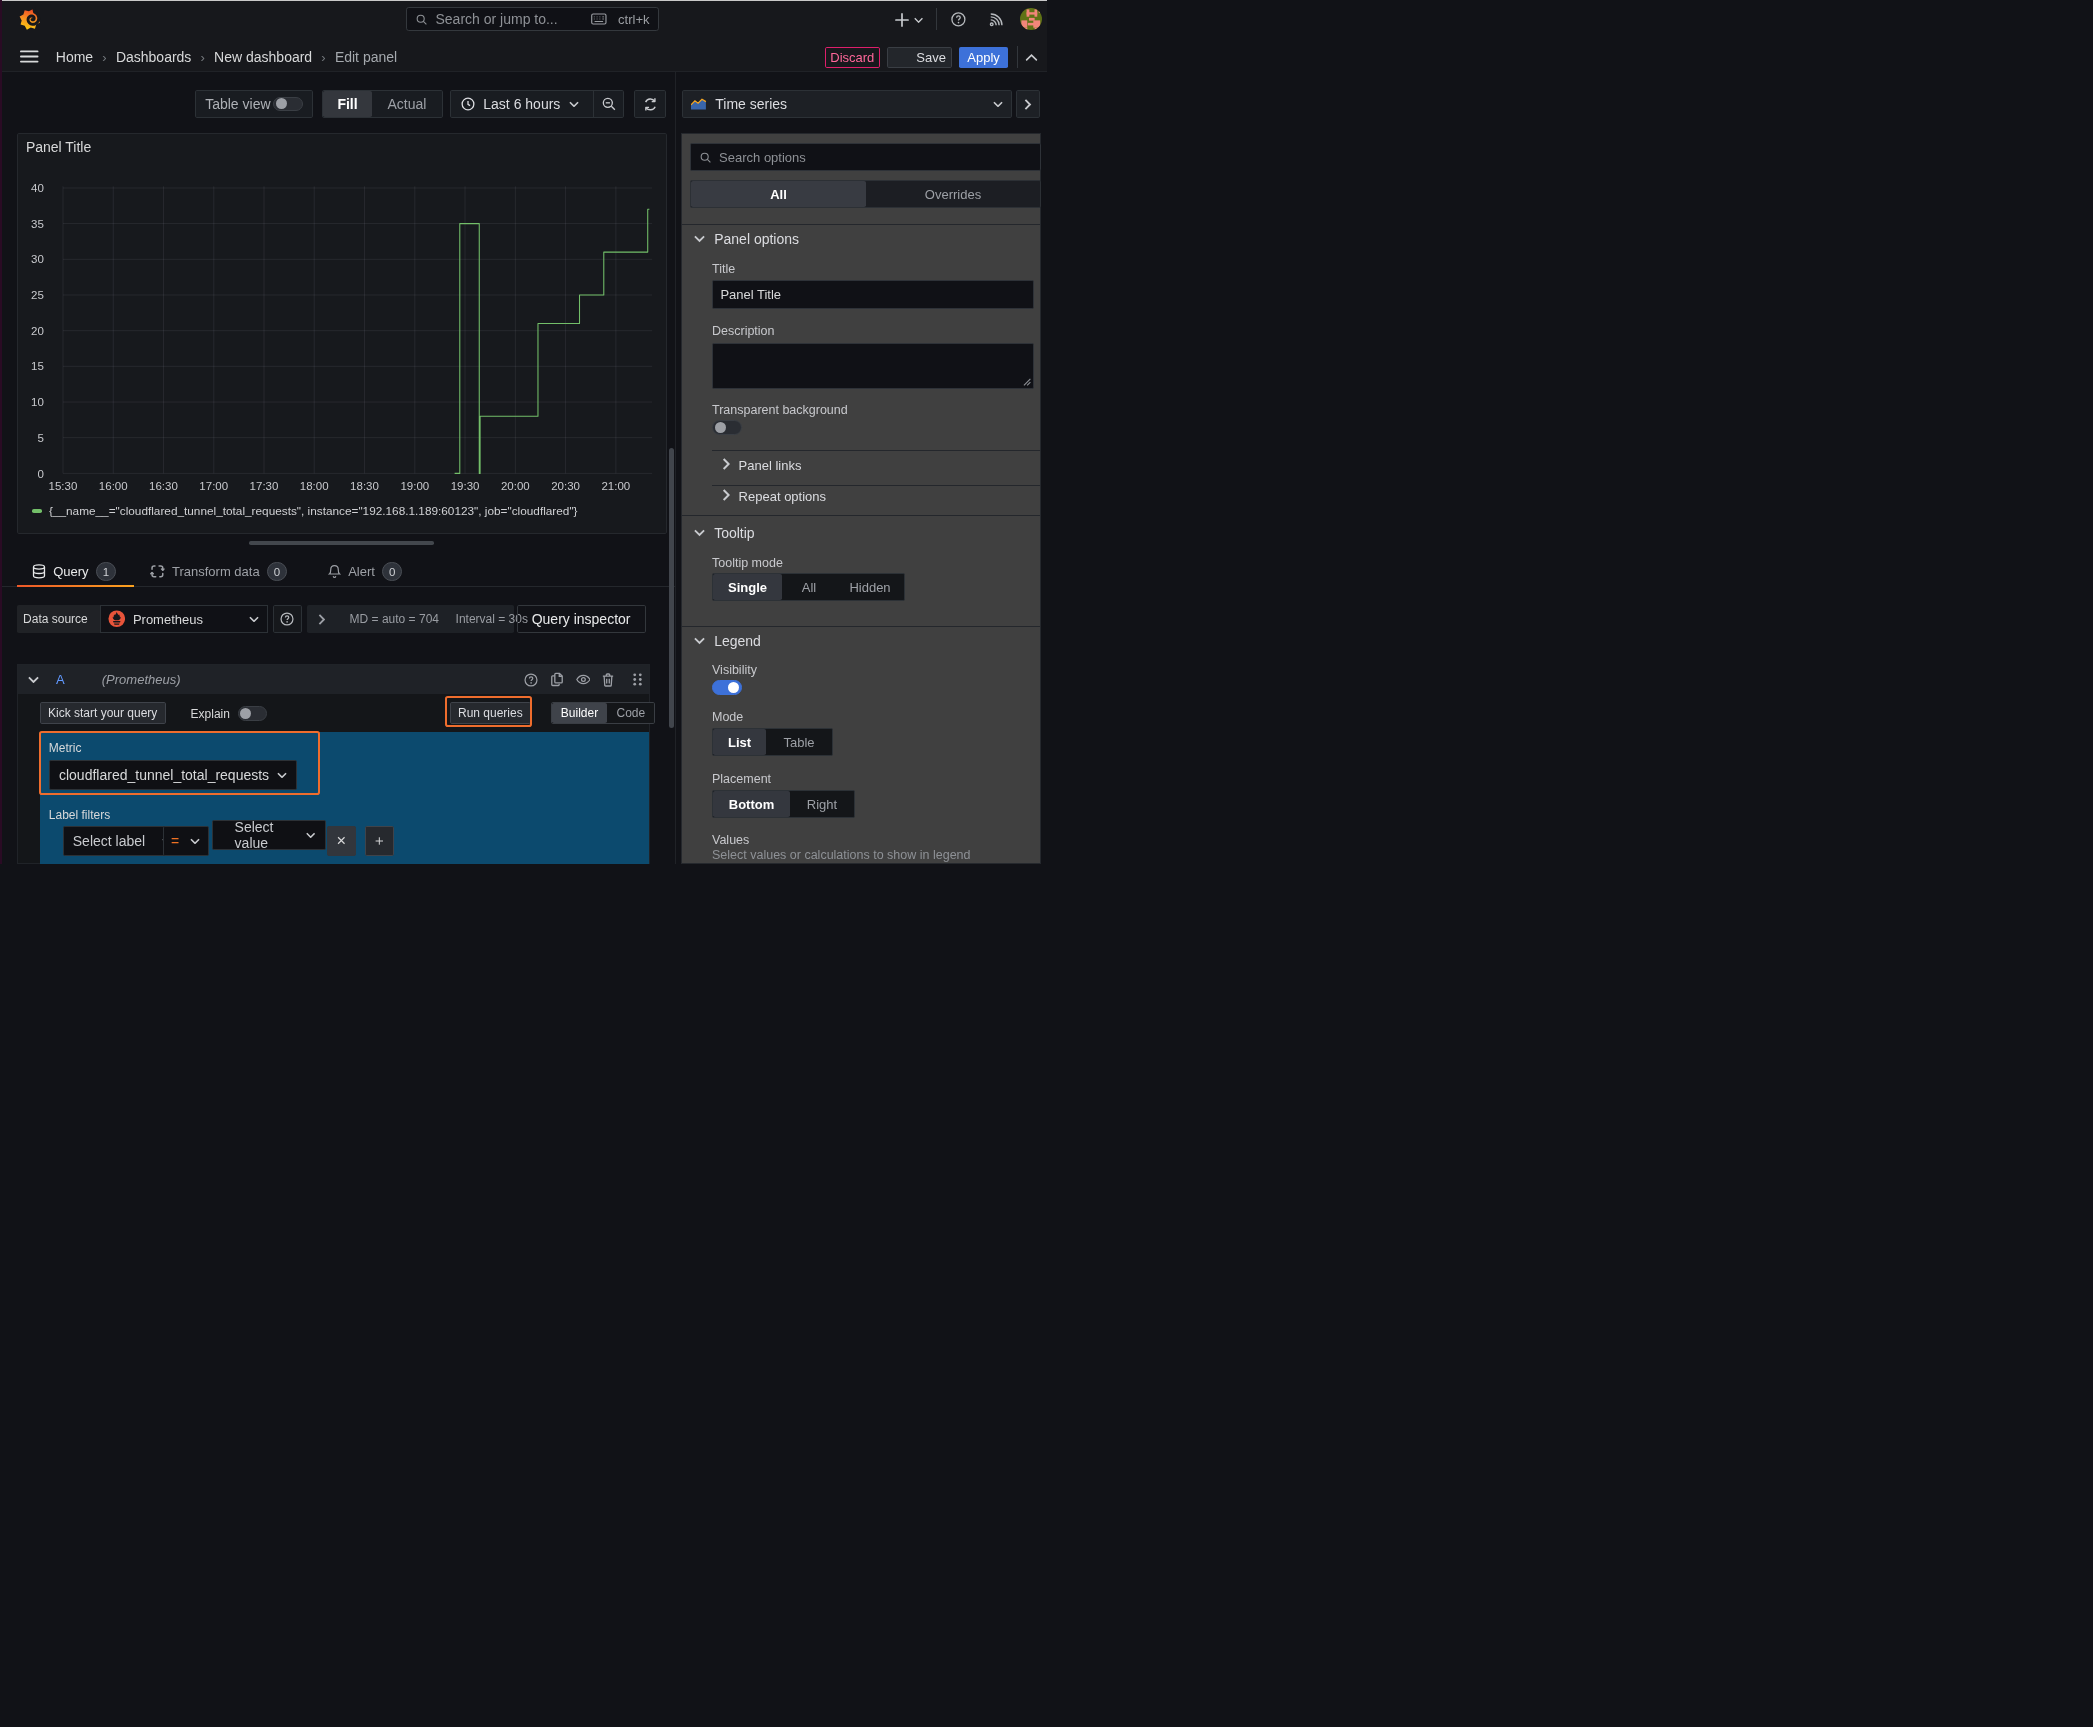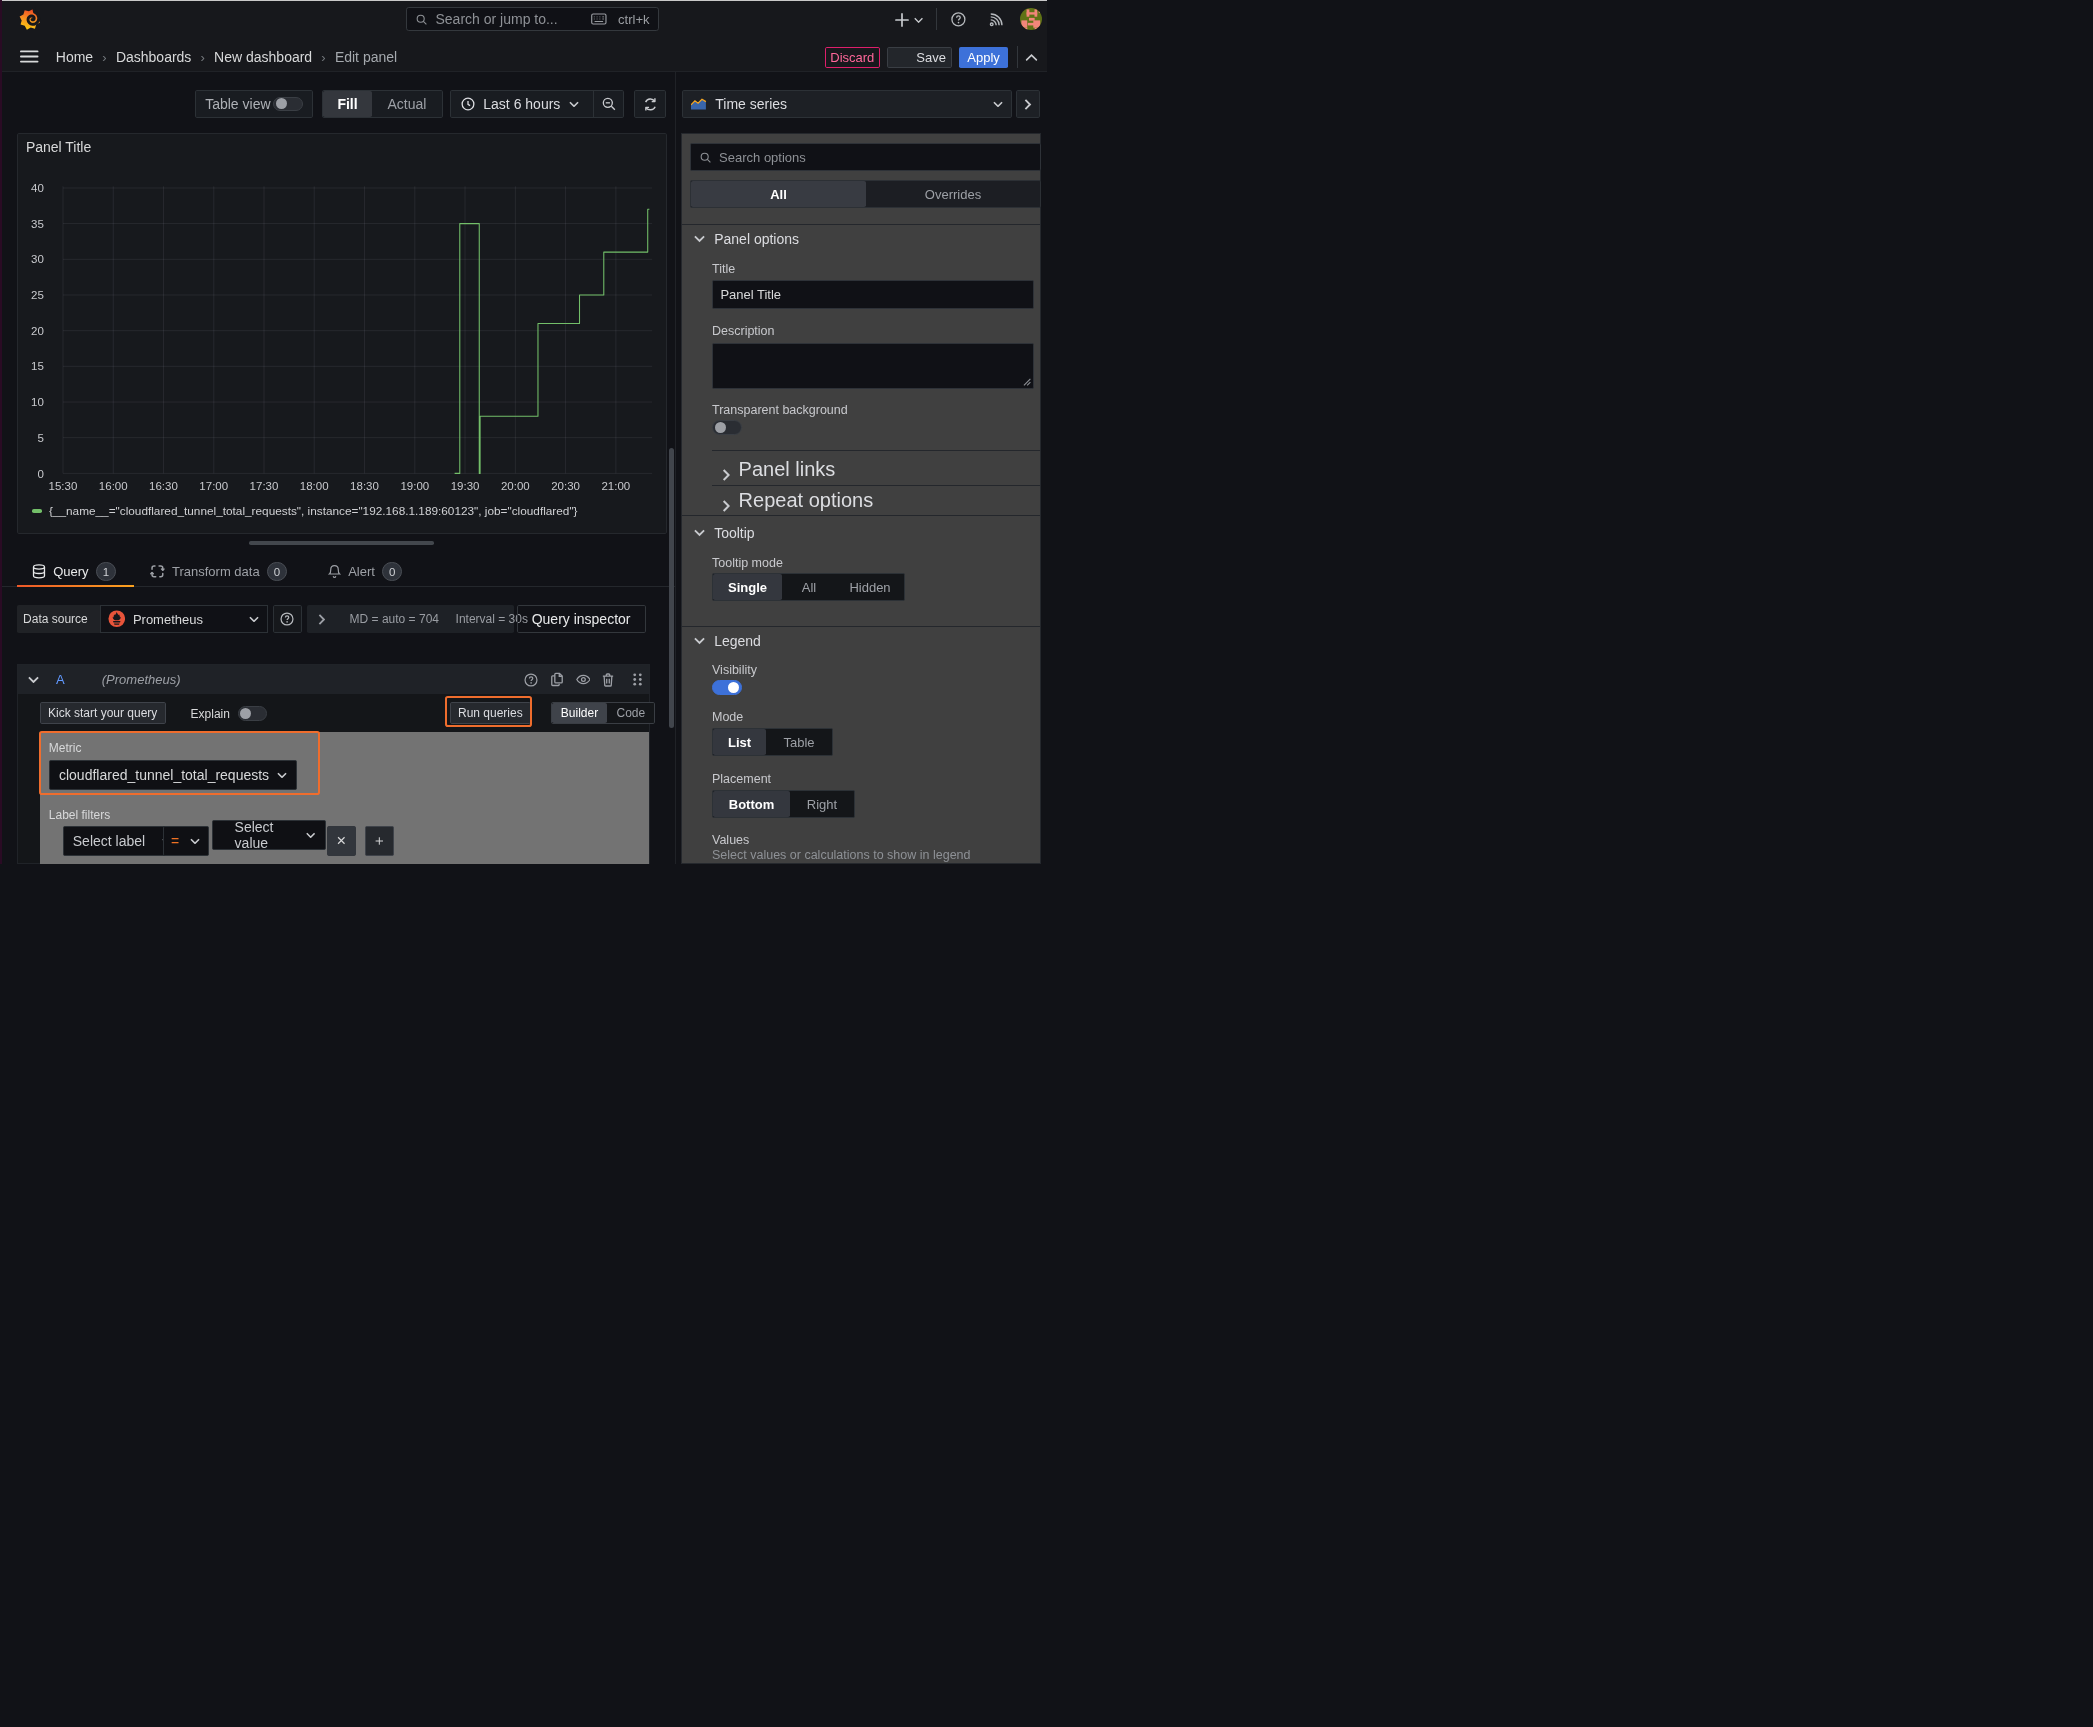--- a/index.html
+++ b/index.html
@@ -98,39 +98,39 @@
   display:flex; align-items:center; padding:0 7.4px; }
 #kickstart { position:absolute; left:22px; top:8.3px; }
 #explainlbl { position:absolute; left:173px; top:13px; font-size:12px; color:#d8d9da; }
 #explaintoggle { position:absolute; left:220px; top:12px; }
 #runqueries { position:absolute; left:432px; top:8.3px; }
 #buildercode { position:absolute; left:533px; top:8.3px; height:22px; display:flex; background:#141619;
   border:0.9px solid #3a3e44; border-radius:1.8px; font-size:12px; }
 #buildercode .seg { height:20px; display:flex; align-items:center; padding:0 9.2px; color:#9da0a6; }
 #buildercode .on { background:#3f434a; color:#fff; border-radius:1.8px; }
 .orange { position:absolute; border:2.3px solid #ef6d2d; border-radius:2.8px; z-index:10; }
-#qeditor { position:absolute; left:22px; top:38px; right:0px; bottom:0; background:#737373; }
+#qeditor { position:absolute; left:22px; top:38px; right:0px; bottom:0; background:#0c4a6e; }
 .sellabel { font-size:12px; color:#d8d9da; }
 .select { position:absolute; background:#0f1014; border:0.9px solid #2c3136; border-radius:1.8px; height:29.5px;
   display:flex; align-items:center; padding:0 9.2px; font-size:14px; color:#d8d9da; justify-content:space-between; }
 .caret { color:#9da0a6; }
 
 
 #optpane { position:absolute; left:681px; top:133px; width:360px; height:731px; background:#404040;
   border:0.9px solid #25282d; }
 #optsearch { position:absolute; left:8.3px; top:9.2px; width:351px; height:28px; background:#101116; border:0.9px solid #2e3238;
   border-radius:1.8px; display:flex; align-items:center; padding:0 7.4px; gap:7.4px; color:#8e9196; font-size:13px; }
 #alloverride { position:absolute; left:8.3px; top:46px; width:351px; height:28px; background:#1c1e23; border:0.9px solid #2c3035;
   border-radius:1.8px; display:flex; font-size:13px; }
 #alloverride .seg { width:50%; height:26px; display:flex; align-items:center; justify-content:center; color:#9da0a6; }
 #alloverride .on { background:#383b42; color:#fff; font-weight:700; border-radius:1.8px; }
 .optdiv { position:absolute; left:0; width:100%; height:0.9px; background:#24272c; }
 .optdiv.inset { left:30px; width:329px; }
 .secthead { position:absolute; left:12px; display:flex; align-items:center; gap:9.2px; font-size:14px; color:#dcdde1; font-weight:500; }
-.sectsub { position:absolute; left:40px; display:flex; align-items:flex-end; gap:8.3px; font-size:20px; color:#dcdde1; font-weight:500; }
+.sectsub { position:absolute; left:40px; display:flex; align-items:flex-start; gap:8.3px; font-size:13px; color:#dcdde1; font-weight:500; }
 .optlabel { position:absolute; left:30px; font-size:12.5px; color:#c8c9cd; white-space:nowrap; }
 .optinput { position:absolute; left:30px; width:322px; height:29px; background:#101116; border:0.9px solid #2e3238;
   border-radius:1.8px; display:flex; align-items:center; padding:0 7.4px; font-size:13px; color:#d8d9da; }
 .radiogrp { position:absolute; left:30px; background:#141619; border:0.9px solid #2c3136; border-radius:1.8px;
   height:28px; display:flex; font-size:13px; }
 .radiogrp .seg { height:26px; display:flex; align-items:center; justify-content:center; color:#9da0a6; padding:0 13px; }
 .radiogrp .on { background:#34373e; color:#fff; font-weight:700; border-radius:1.8px; }
 
 
 .toggle { width:29.5px; height:14.8px; border-radius:7.4px; background:#2a2d33; border:0.9px solid #3a3e44; position:relative; }

